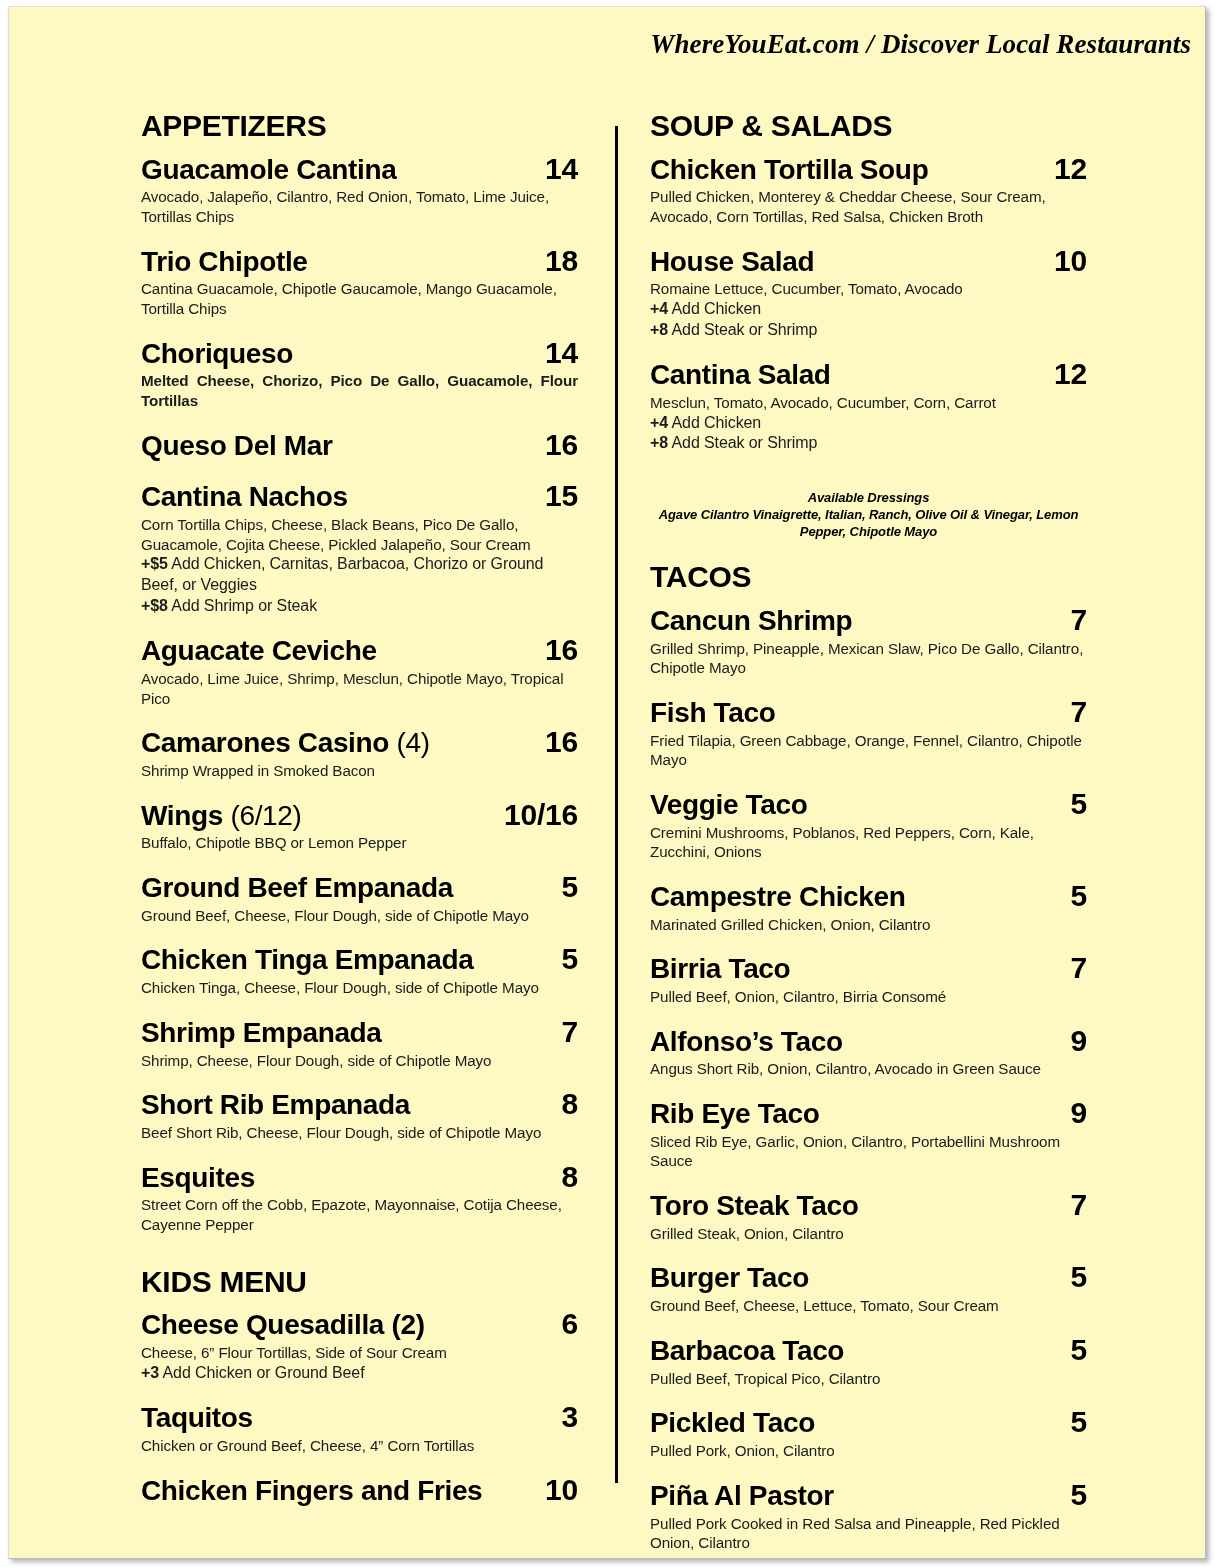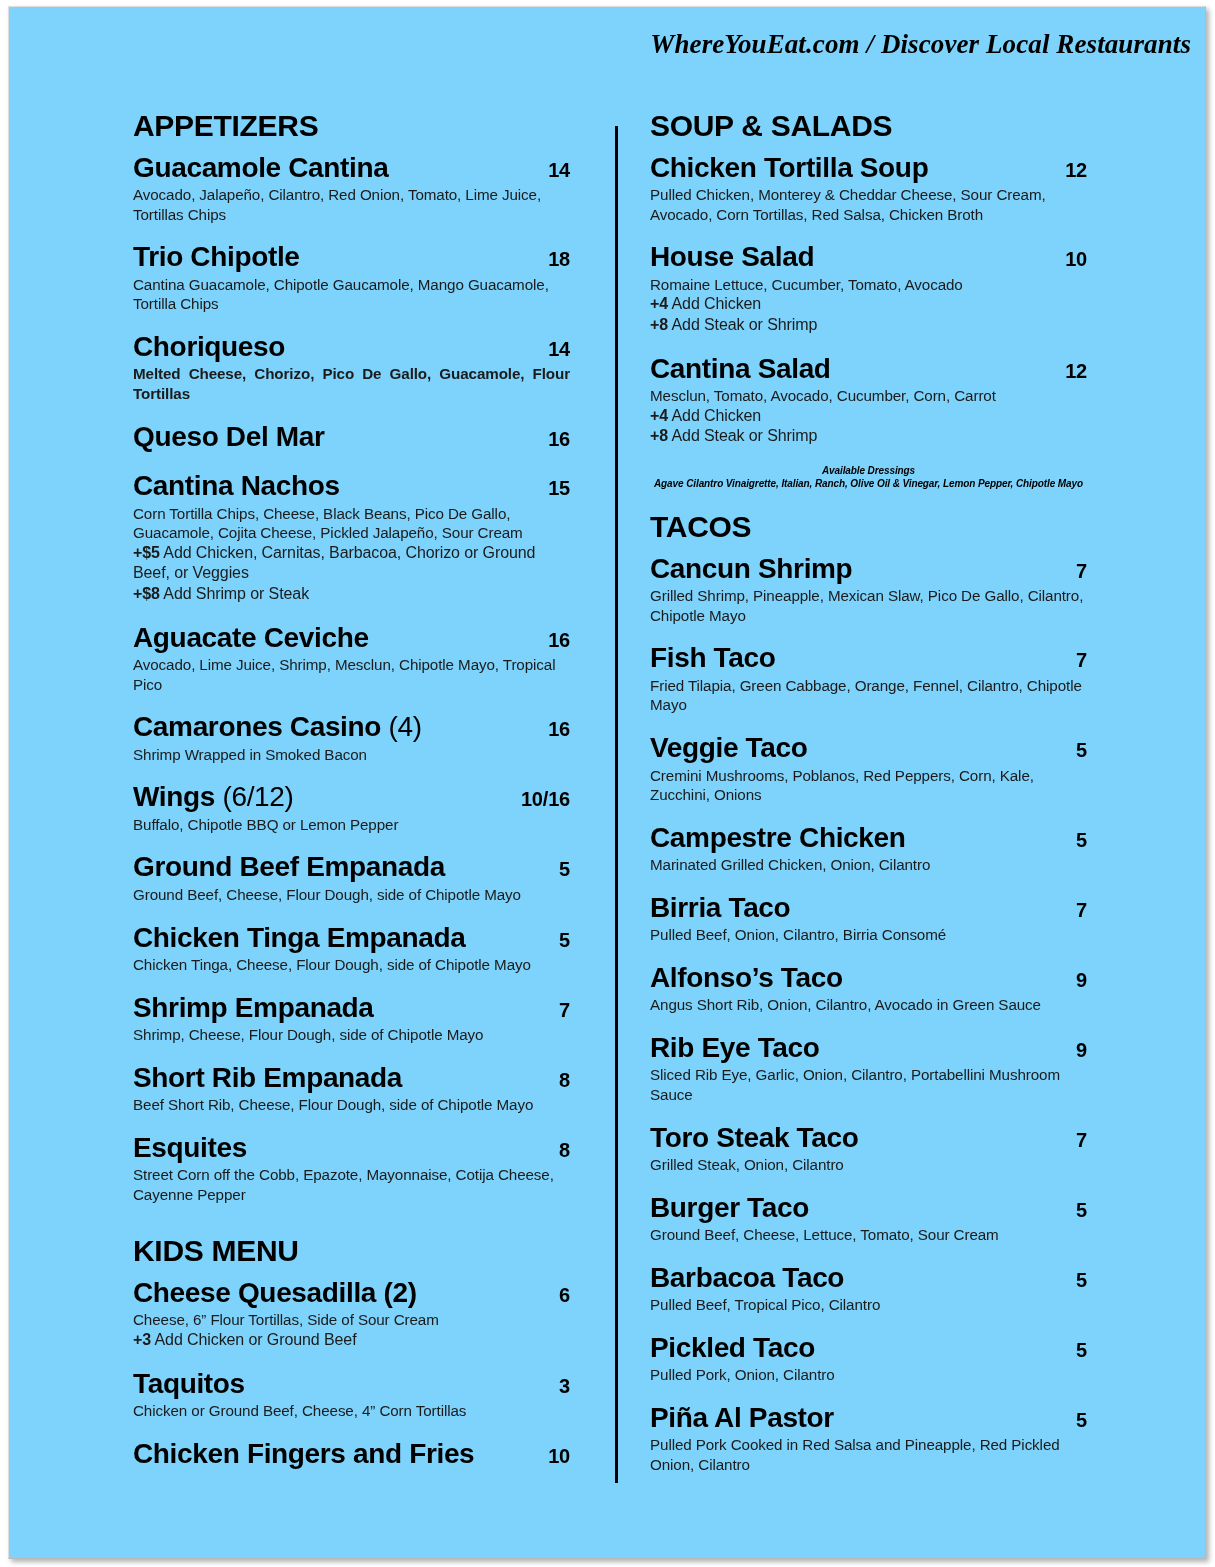--- a/index.html
+++ b/index.html
@@ -14,21 +14,21 @@
     -webkit-font-smoothing: antialiased;
   }
 
   
   #page {
     position: absolute;
     left: 8px;
     top: 6px;
     width: 1198px;
     height: 1553px;
-    background: #7dd3fc;
+    background: #fef9c3;
     border-top: 1px solid #dedede;
     border-left: 1px solid #dedede;
     border-right: 1px solid #b9b9b9;
     border-bottom: 1px solid #b9b9b9;
     box-shadow: 3px 3px 5px rgba(0,0,0,0.30);
     box-sizing: border-box;
     overflow: hidden;
   }
 
   
@@ -49,21 +49,21 @@
   #columns {
     position: absolute;
     left: 0;
     top: 103px;
     width: 1198px;
   }
   .col {
     position: absolute;
     top: 0;
   }
-  #col-left  { left: 124px;  width: 437px; }
+  #col-left  { left: 132px;  width: 437px; }
   #col-right { left: 641px;  width: 437px; }
 
   
   #divider {
     position: absolute;
     left: 606px;
     top: 119px;
     width: 3px;
     height: 1357px;
     background: #000000;
@@ -93,21 +93,21 @@
   }
   .item-name {
     font-size: 28px;
     font-weight: bold;
     letter-spacing: -0.35px;
     color: #000000;
     padding-right: 10px;
   }
   .item-name .qty { font-weight: normal; }
   .item-price {
-    font-size: 20px;
+    font-size: 30px;
     font-weight: bold;
     letter-spacing: -0.2px;
     color: #000000;
     white-space: nowrap;
   }
 
   .item-desc {
     font-size: 15.2px;
     line-height: 1.29;
     color: #1b1b1b;
@@ -120,26 +120,26 @@
     font-size: 16px;
     line-height: 1.29;
     color: #1b1b1b;
     letter-spacing: -0.1px;
   }
   .addon b { font-weight: bold; }
 
   
   #dressings {
     text-align: center;
-    font-size: 10px;
+    font-size: 13px;
     font-weight: bold;
     font-style: italic;
     line-height: 1.32;
     color: #000000;
-    margin-top: 17px;
+    margin-top: 35px;
     letter-spacing: -0.1px;
   }
 </style>
 </head>
 <body>
 
 <div id="page">
 
   <div id="watermark">WhereYouEat.com / Discover Local Restaurants</div>
 

